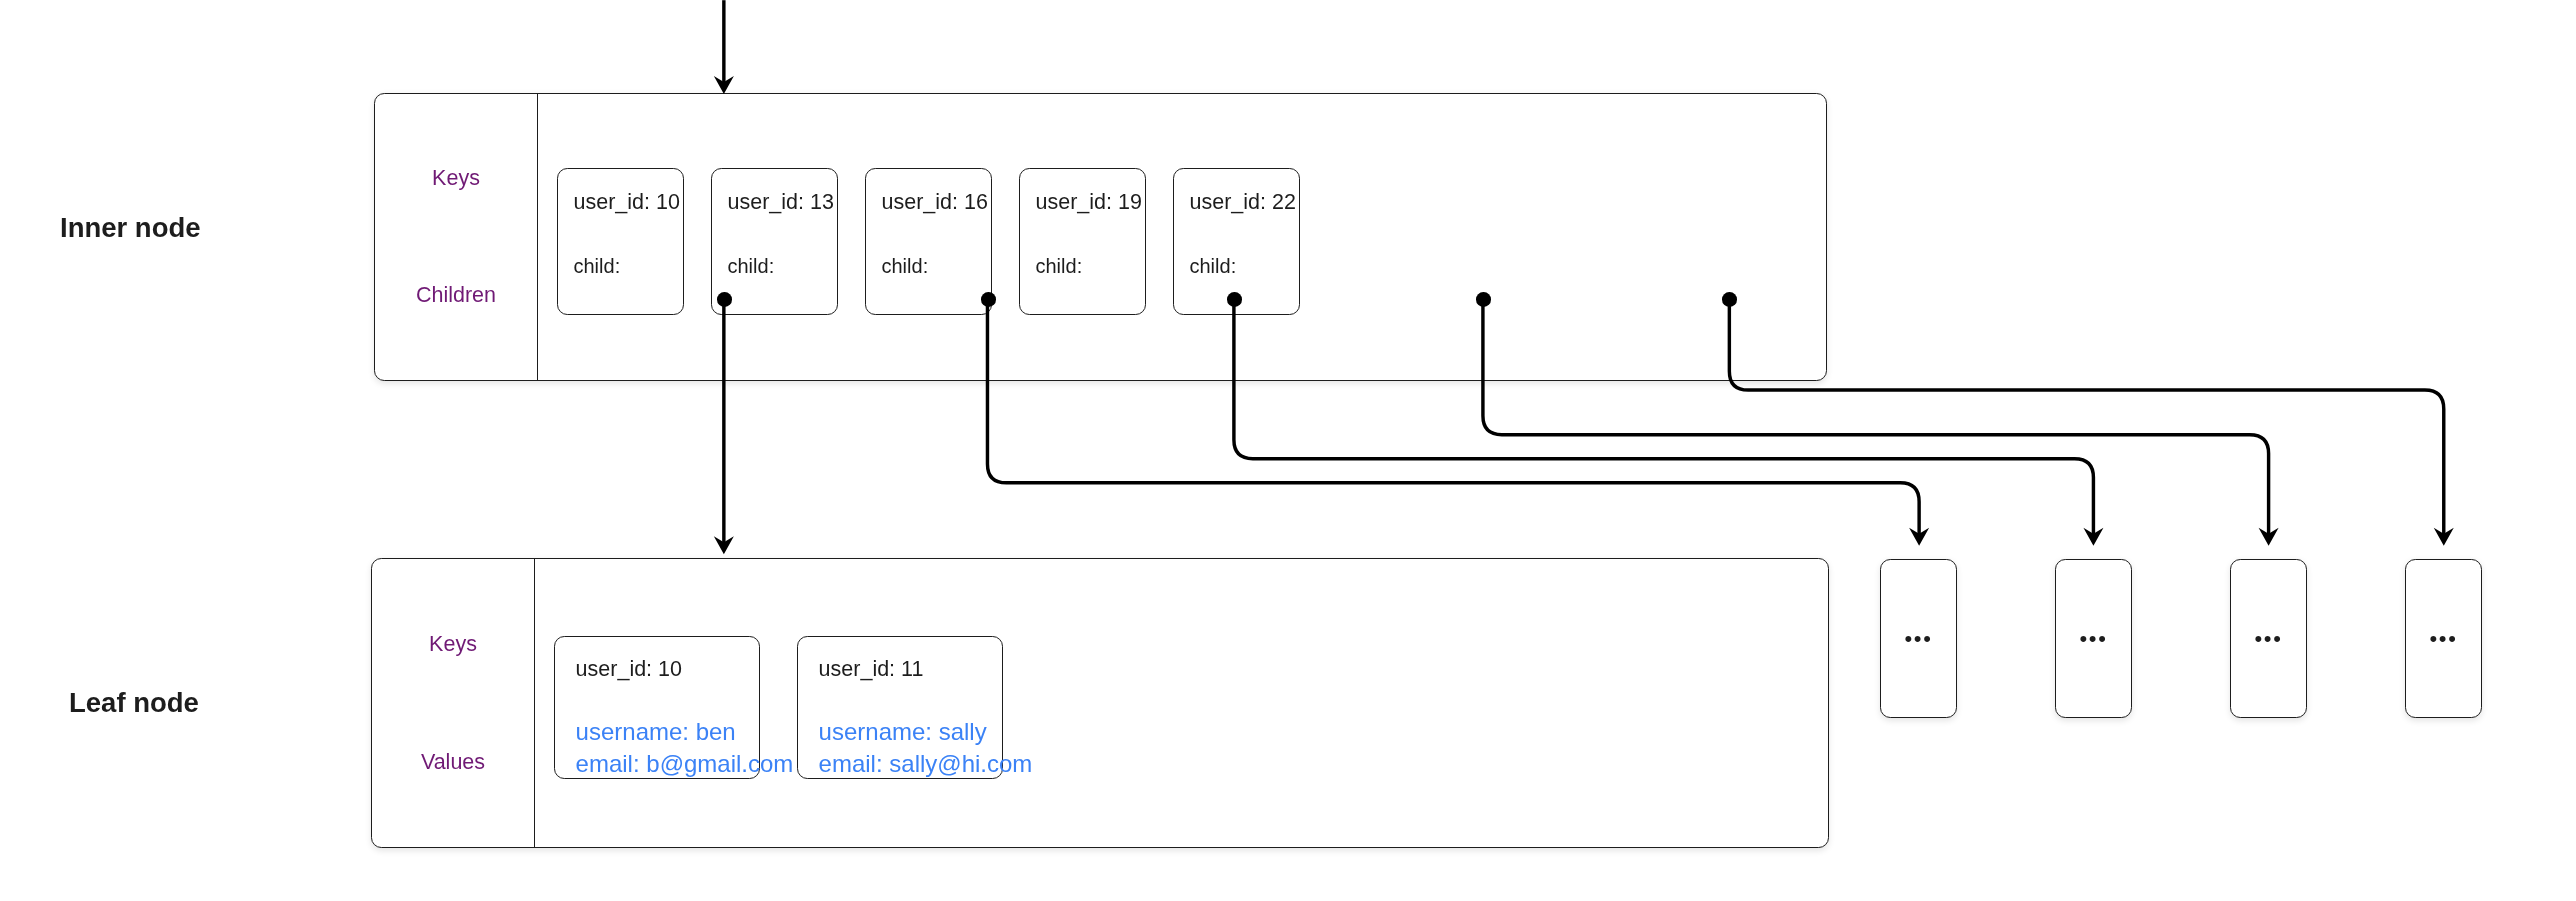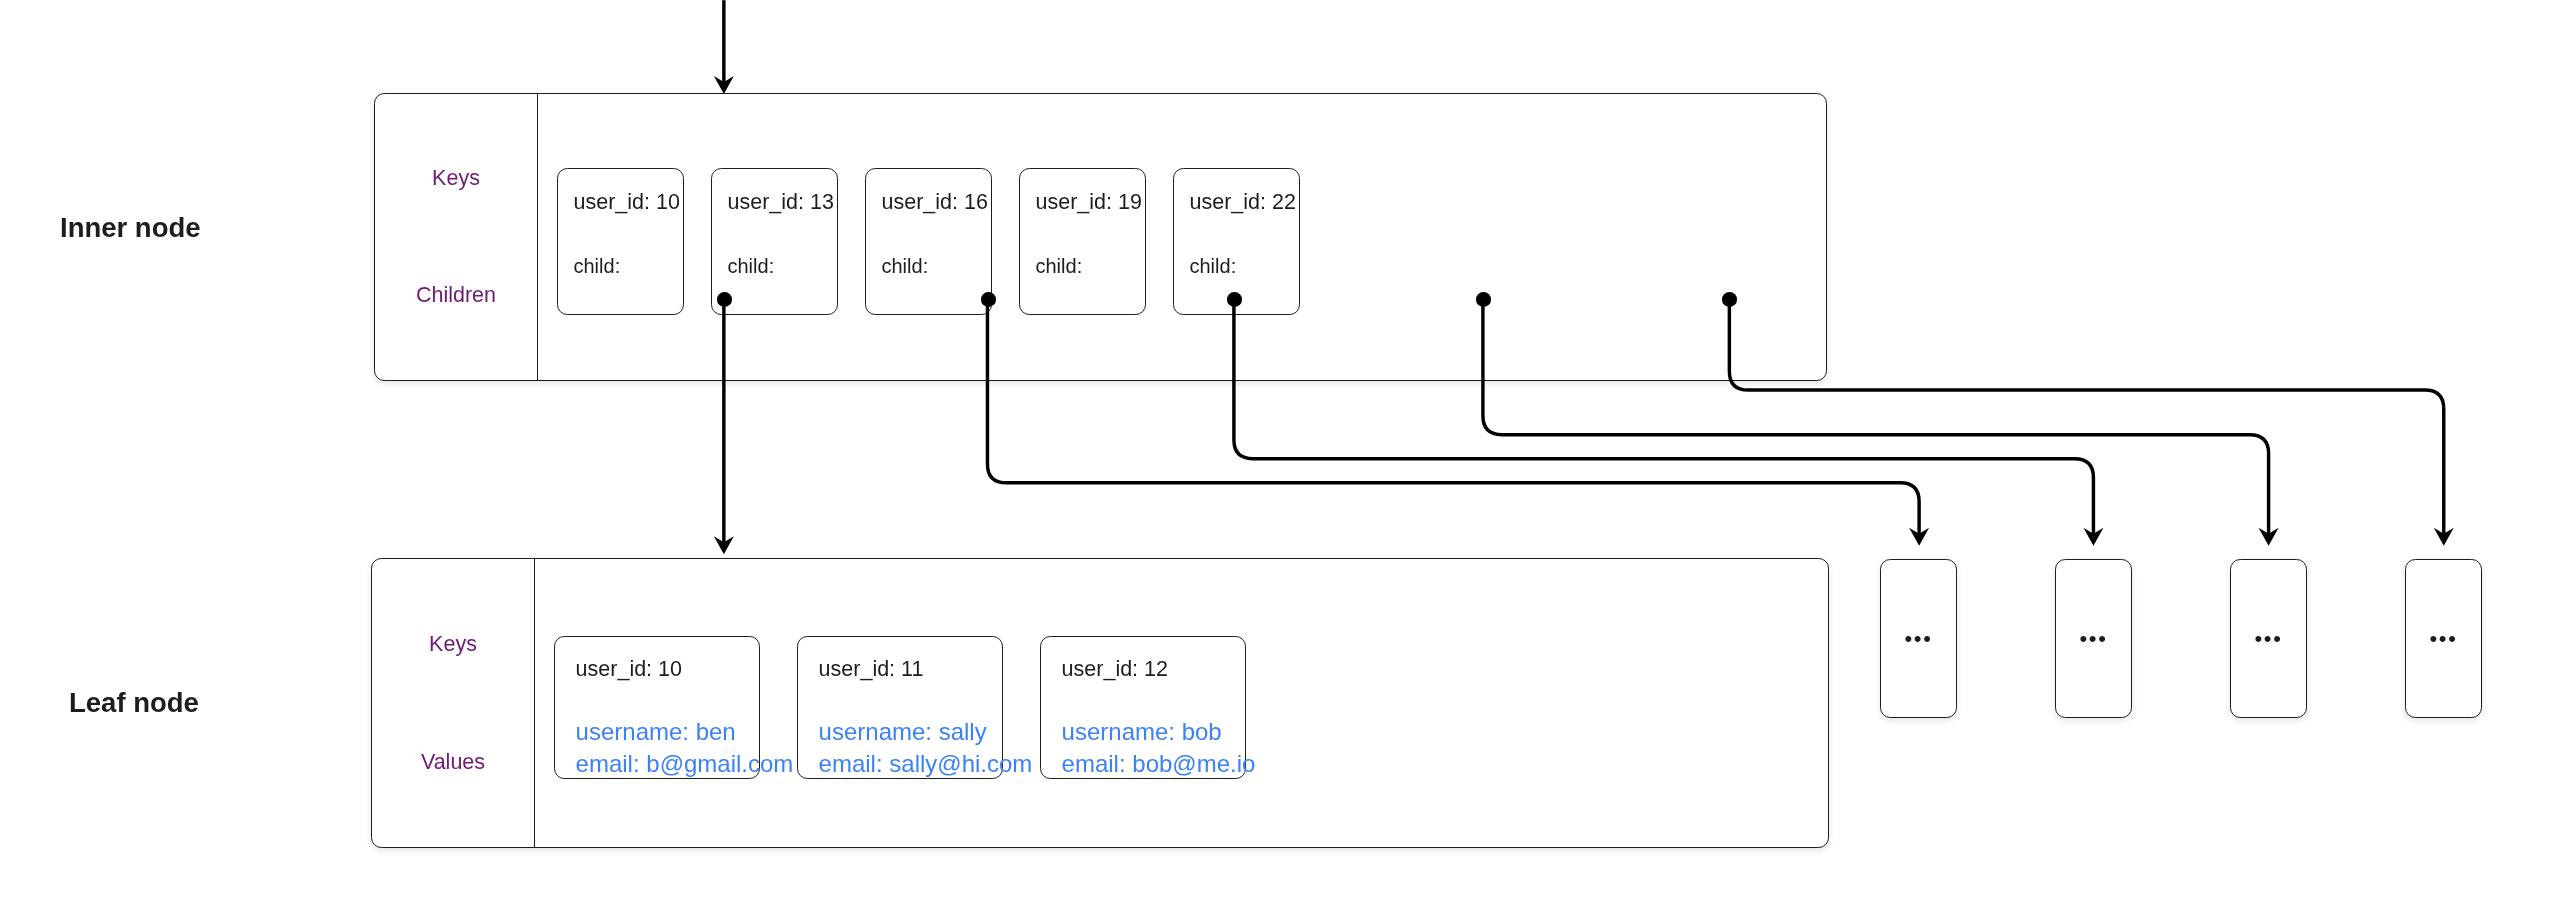--- a/index.html
+++ b/index.html
@@ -266,27 +266,20 @@
       </div>
 
       <div class="cell leaf-cell">
         <div class="leaf-key">user_id: 11</div>
         <div class="leaf-values">
           <div>username: sally</div>
           <div>email: sally@hi.com</div>
         </div>
       </div>
 
-      <div class="cell leaf-cell">
-        <div class="leaf-key">user_id: 12</div>
-        <div class="leaf-values">
-          <div>username: bob</div>
-          <div>email: bob@me.io</div>
-        </div>
-      </div>
 
     </div>
   </div>
 
   <div class="ellipsis-box" style="left:1880px; top:559px;">
     <span class="ellipsis-text">•••</span>
   </div>
 
   <div class="ellipsis-box" style="left:2055px; top:559px;">
     <span class="ellipsis-text">•••</span>

